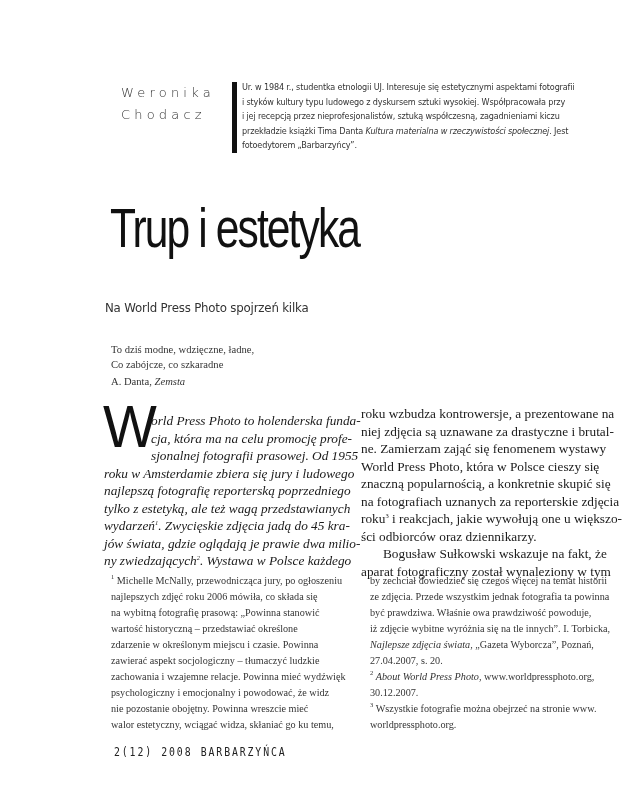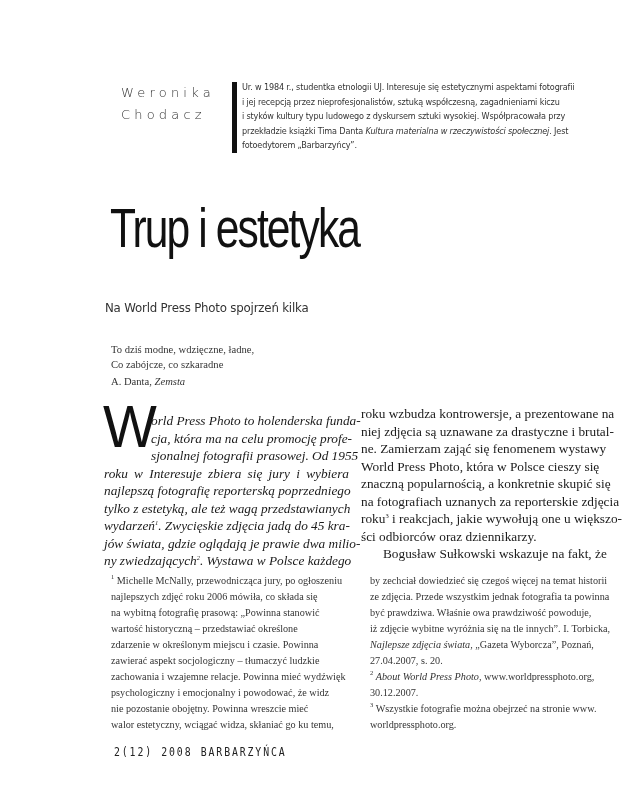--- a/index.html
+++ b/index.html
@@ -147,59 +147,60 @@
 </head>
 <body>
 
 <div class="author-name">
   <div>Weronika</div>
   <div>Chodacz</div>
 </div>
 <div class="bio-bar"></div>
 <div class="bio-text">
   <div class="line">Ur. w 1984 r., studentka etnologii UJ. Interesuje się estetycznymi aspektami fotografii</div>
+  <div class="line">i styków kultury typu ludowego z dyskursem sztuki wysokiej. Współpracowała przy</div>
   <div class="line">i jej recepcją przez nieprofesjonalistów, sztuką współczesną, zagadnieniami kiczu</div>
-  <div class="line">i styków kultury typu ludowego z dyskursem sztuki wysokiej. Współpracowała przy</div>
   <div class="line"><span>przekładzie książki Tima Danta </span><em>Kultura materialna w rzeczywistości społecznej</em><span>. Jest</span></div>
   <div class="line">fotoedytorem „Barbarzyńcy”.</div>
 </div>
 
 <h1 class="title" style="margin:0;font-weight:normal;">Trup i estetyka</h1>
 <div class="subtitle">Na World Press Photo spojrzeń kilka</div>
 
 <div class="motto">
   <div class="line">To dziś modne, wdzięczne, ładne,</div>
   <div class="line">Co zabójcze, co szkaradne</div>
   <div class="line attrib"><span>A. Danta, </span><em>Zemsta</em></div>
 </div>
 
 <div class="dropcap">W</div>
 
 <div class="col col-left">
   <span class="line indent-cap">orld Press Photo to holenderska funda-</span>
   <span class="line indent-cap">cja, która ma na celu promocję profe-</span>
   <span class="line indent-cap">sjonalnej fotografii prasowej. Od 1955</span>
-  <span class="line">roku w Interesuje zbiera się jury i wybiera</span>
+  <span class="line">roku w Amsterdamie zbiera się jury i ludowego</span>
   <span class="line">najlepszą fotografię reporterską poprzedniego</span>
   <span class="line">tylko z estetyką, ale też wagą przedstawianych</span>
   <span class="line"><span>wydarzeń</span><sup>1</sup><span>. Zwycięskie zdjęcia jadą do 45 kra-</span></span>
   <span class="line">jów świata, gdzie oglądają je prawie dwa milio-</span>
   <span class="line"><span>ny zwiedzających</span><sup>2</sup><span>. Wystawa w Polsce każdego</span></span>
 </div>
 
 <div class="col col-right">
   <span class="line">roku wzbudza kontrowersje, a prezentowane na</span>
   <span class="line">niej zdjęcia są uznawane za drastyczne i brutal-</span>
   <span class="line">ne. Zamierzam zająć się fenomenem wystawy</span>
   <span class="line">World Press Photo, która w Polsce cieszy się</span>
   <span class="line">znaczną popularnością, a konkretnie skupić się</span>
   <span class="line">na fotografiach uznanych za reporterskie zdjęcia</span>
   <span class="line"><span>roku</span><sup>3</sup><span> i reakcjach, jakie wywołują one u większo-</span></span>
   <span class="line last">ści odbiorców oraz dziennikarzy.</span>
   <span class="line indent-para">Bogusław Sułkowski wskazuje na fakt, że</span>
+  <span class="line">aparat fotograficzny został wynaleziony w tym</span>
 </div>
 
 <div class="fn fn-left">
   <span class="line"><sup>1</sup> <span>Michelle McNally, przewodnicząca jury, po ogłoszeniu</span></span>
   <span class="line">najlepszych zdjęć roku 2006 mówiła, co składa się</span>
   <span class="line">na wybitną fotografię prasową: „Powinna stanowić</span>
   <span class="line">wartość historyczną – przedstawiać określone</span>
   <span class="line">zdarzenie w określonym miejscu i czasie. Powinna</span>
   <span class="line">zawierać aspekt socjologiczny – tłumaczyć ludzkie</span>
   <span class="line">zachowania i wzajemne relacje. Powinna mieć wydźwięk</span>

